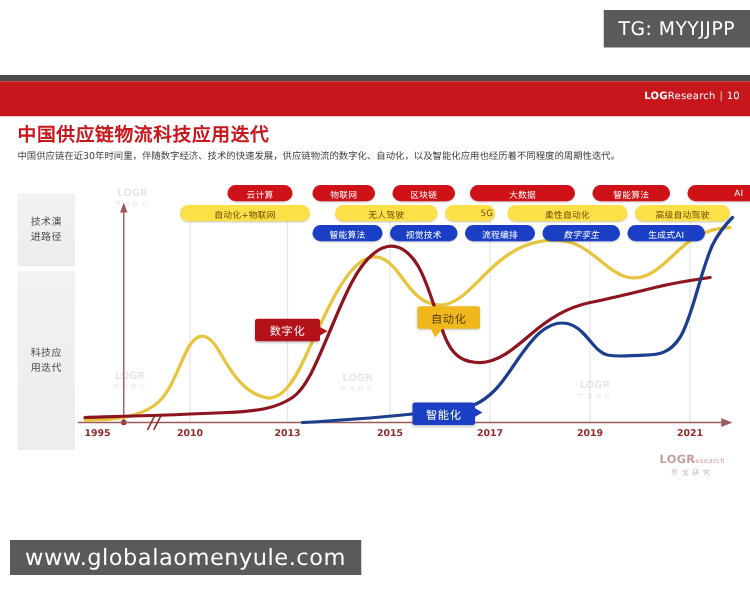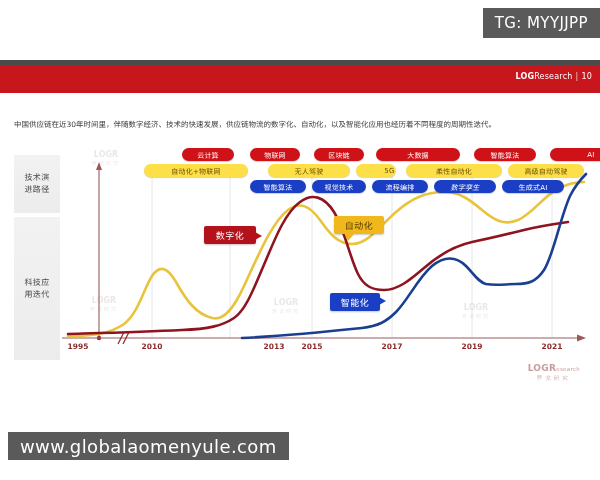--- a/index.html
+++ b/index.html
@@ -95,20 +95,21 @@
   .tag.blue   { background:#1b3fc4; }
 
   
   .callout {
     position:absolute;
     display:flex; align-items:center; justify-content:center;
     font-size:9px; color:#ffffff;
     border-radius:2px;
     letter-spacing:.5px; white-space:nowrap;
     box-shadow:0 1px 2px rgba(0,0,0,.22);
+    margin-top:29px;
   }
   .callout .tail { position:absolute; width:0; height:0; }
   .co-red    { background:#b3121a; }
   .co-yellow { background:#f0b81c; color:#553d00; }
   .co-blue   { background:#1b3fc4; }
 
   .co-red .tail {
     right:-6px; top:6px;
     border-top:4px solid transparent;
     border-bottom:4px solid transparent;
@@ -167,20 +168,21 @@
 
   <div id="slide">
 
     <div id="topbar-dark"></div>
     <div id="topbar-red"></div>
 
     <div id="brand-head">
       <span class="bh-bold">LOG</span><span class="bh-res">Research</span><span class="bh-sep">|</span><span class="bh-num">10</span>
     </div>
 
+    <div id="slide-title">中国供应链物流科技应用迭代</div>
 
     <div id="slide-sub">中国供应链在近30年时间里，伴随数字经济、技术的快速发展，供应链物流的数字化、自动化，以及智能化应用也经历着不同程度的周期性迭代。</div>
 
     <div id="cat-iterate" class="cat-box">
       <div>
         <span>科技应</span>
         <span>用迭代</span>
       </div>
     </div>
     <div id="cat-path" class="cat-box">
@@ -312,21 +314,21 @@
         <span class="tail"></span>
       </div>
 
       <div class="callout co-blue" style="left:268px; top:145px; width:50px; height:18px;">
         <span>智能化</span>
         <span class="tail"></span>
       </div>
 
       <div class="xlabel" style="left:16px;  top:194px;">1995</div>
       <div class="xlabel" style="left:90px;  top:194px;">2010</div>
-      <div class="xlabel" style="left:168px; top:194px;margin-left:44px;">2013</div>
+      <div class="xlabel" style="left:168px; top:194px;">2013</div>
       <div class="xlabel" style="left:250px; top:194px;">2015</div>
       <div class="xlabel" style="left:330px; top:194px;">2017</div>
       <div class="xlabel" style="left:410px; top:194px;">2019</div>
       <div class="xlabel" style="left:490px; top:194px;">2021</div>
 
       <div id="plot-logo">
         <div class="lg-main">
           <span>LOGR</span><span class="lg-small">esearch</span>
         </div>
         <div class="lg-cn">罗戈研究</div>

